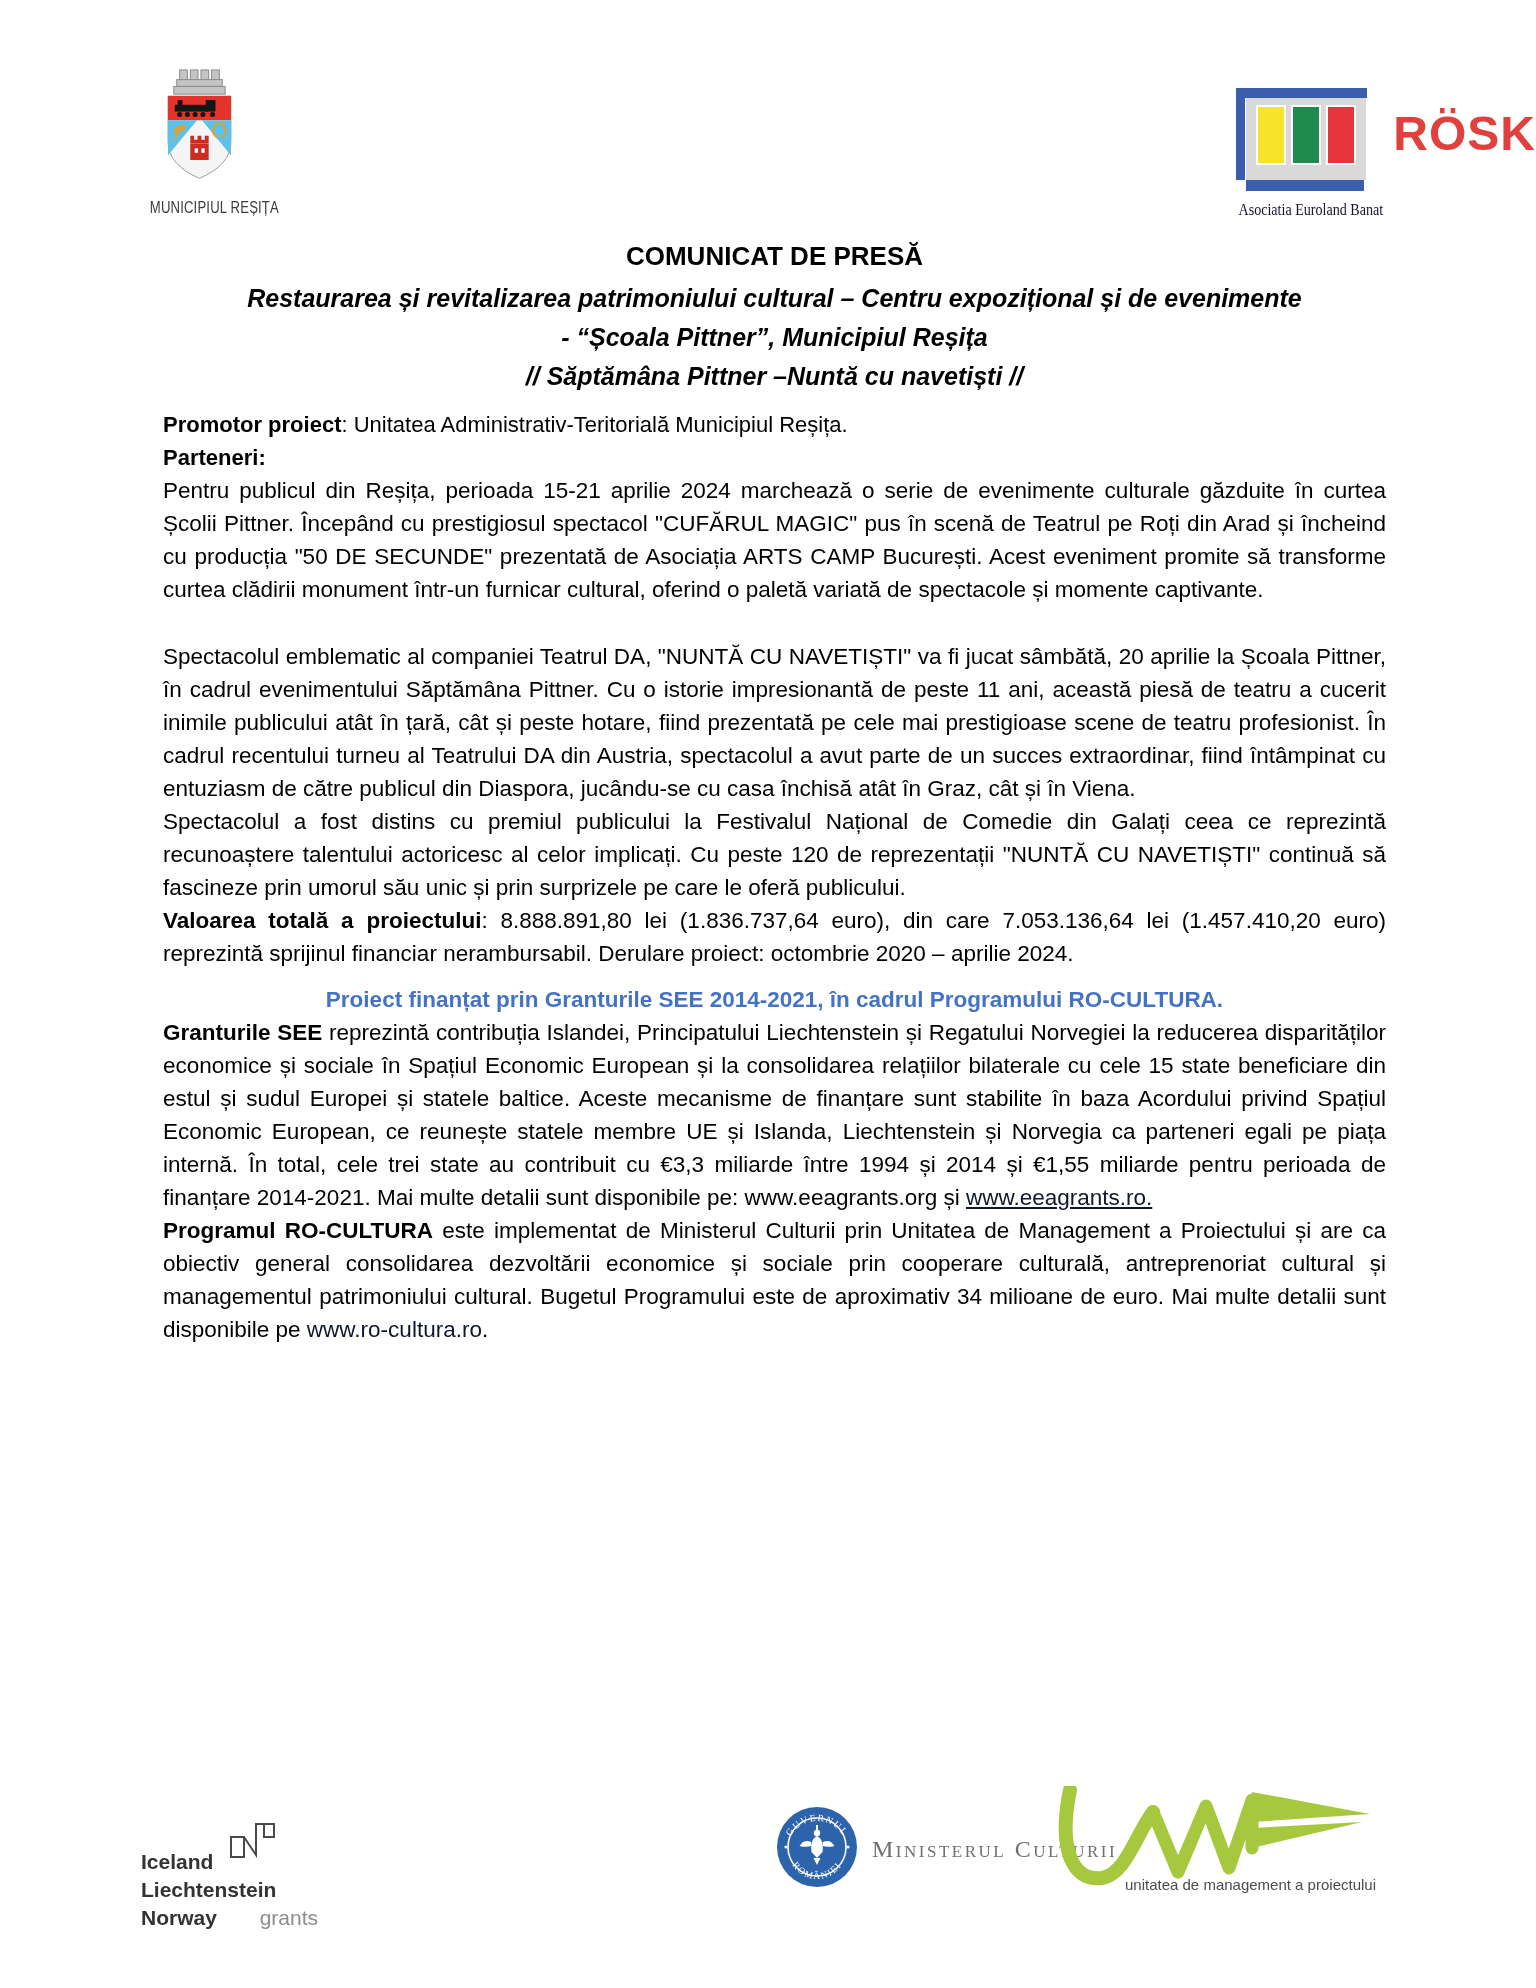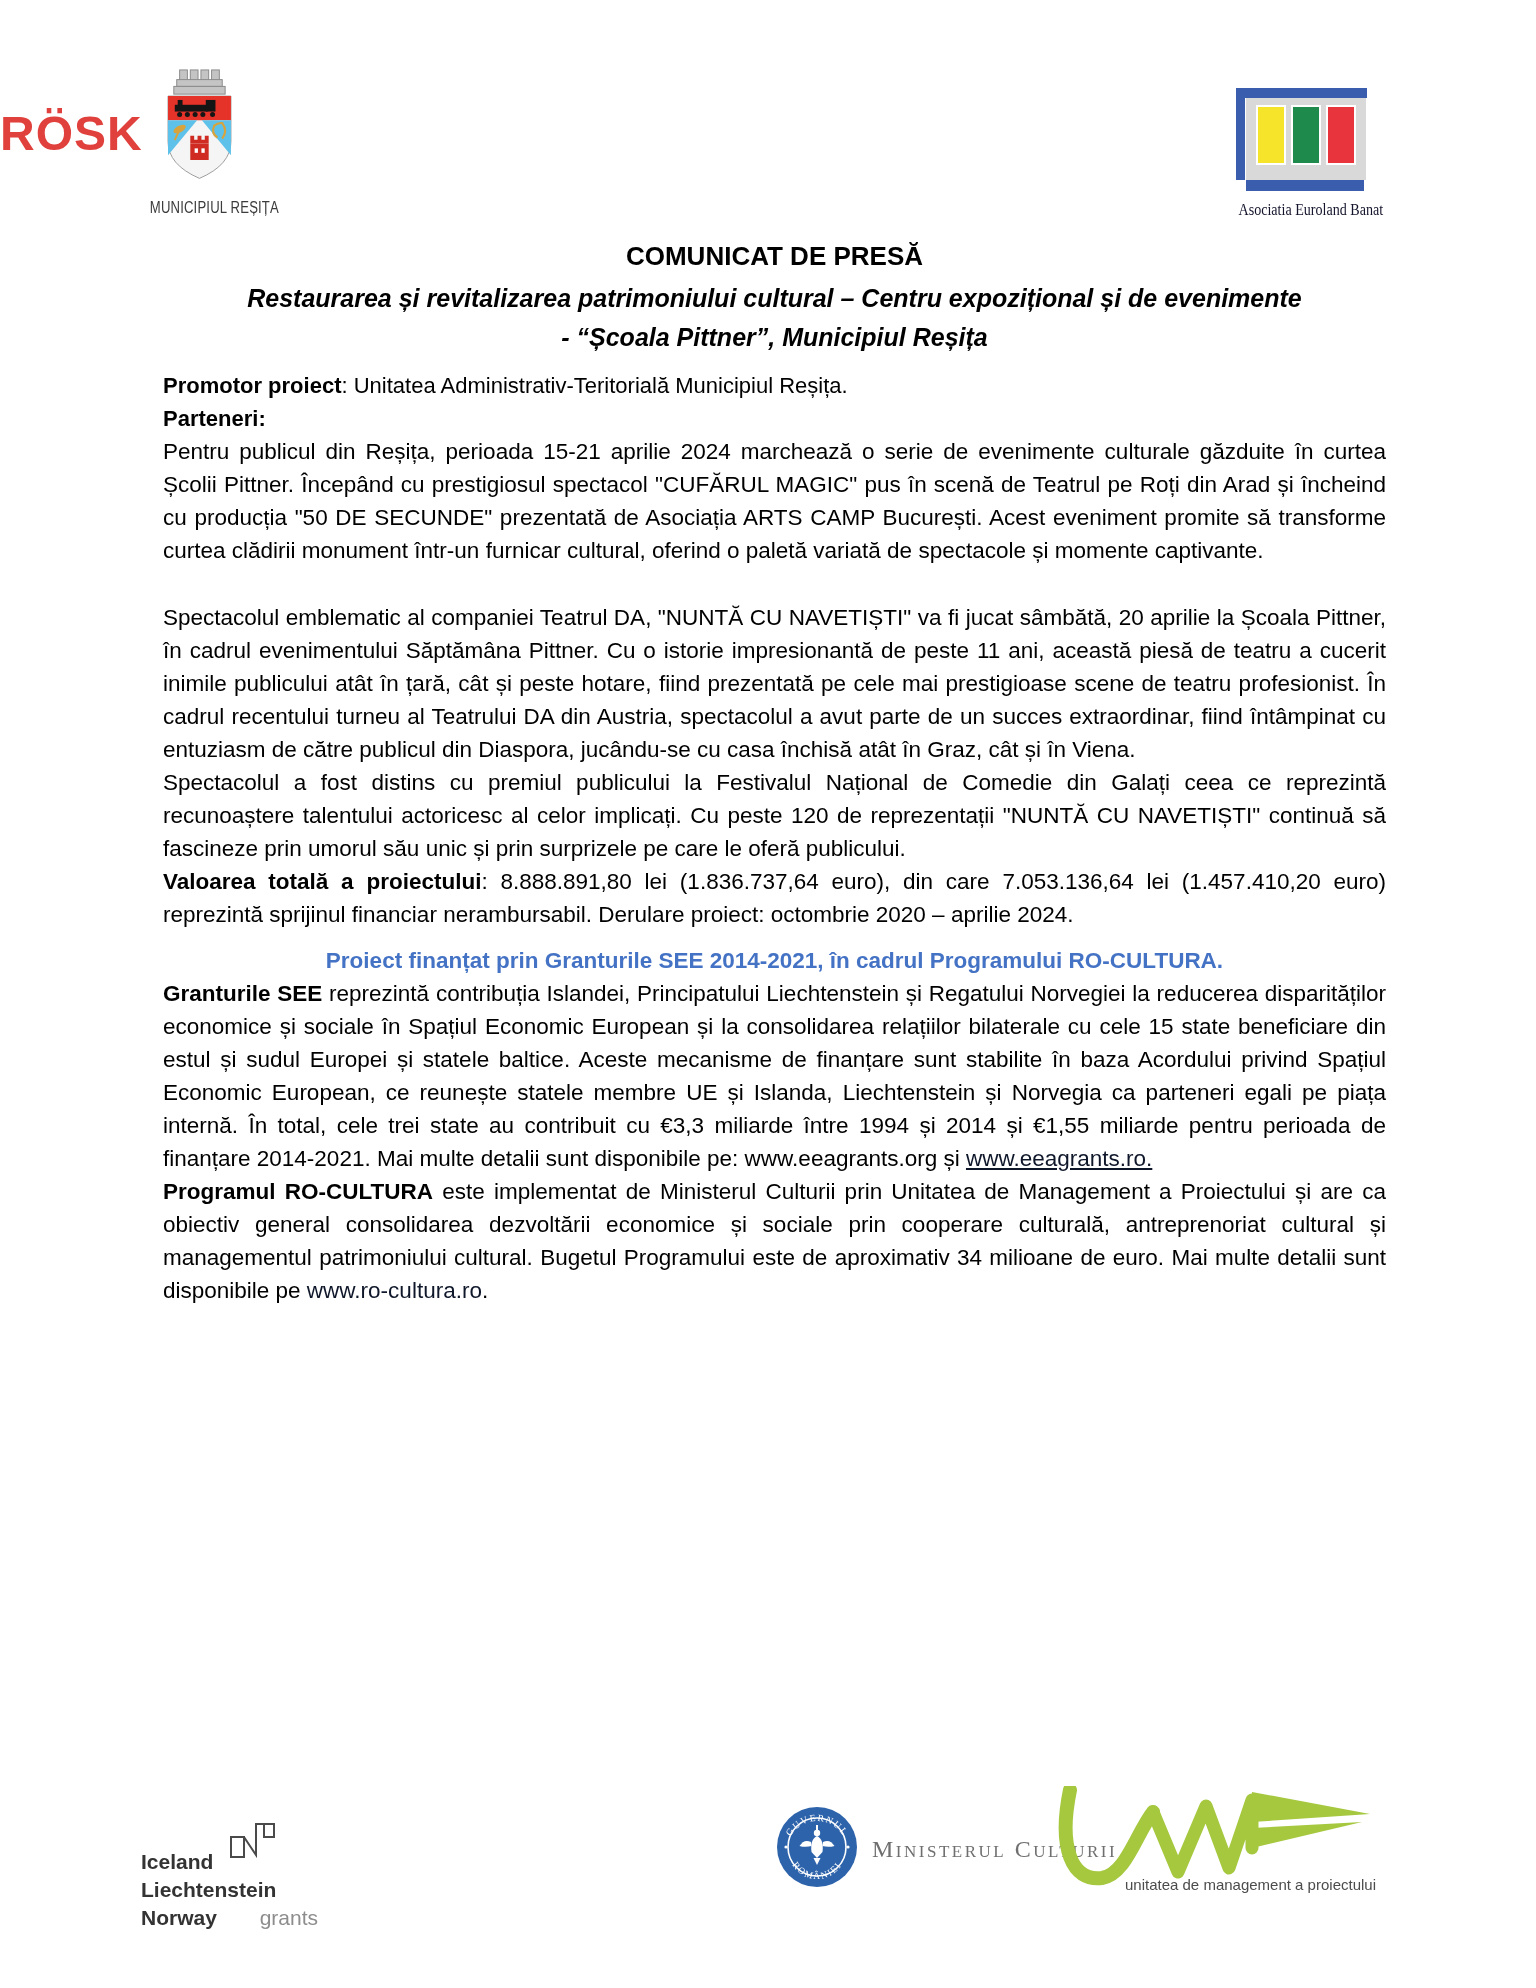--- a/index.html
+++ b/index.html
@@ -8,21 +8,21 @@
     position:relative;width:1536px;height:1988px;margin:0 auto;background:#ffffff;
     font-family:"Liberation Sans",sans-serif;color:#000;overflow:hidden;
   }
   
   .hdr-left{position:absolute;left:139px;top:68px;width:120px;text-align:center;}
   .hdr-left .caption{
     margin-top:5px;font-size:16px;color:#3c3c3c;white-space:nowrap;
     transform:scaleX(0.82);transform-origin:center;letter-spacing:0.2px;
   }
   .hdr-center{
-    position:absolute;left:0;right:0;top:110px;text-align:left;
+    position:absolute;left:0;right:0;top:110px;text-align:right;
     font-size:48px;line-height:1;font-weight:bold;color:#e0413c;letter-spacing:1px;
   }
   .hdr-right{position:absolute;left:1230px;top:86px;width:142px;text-align:right;}
   .hdr-right .caption{
     margin-top:3px;font-family:"Liberation Serif",serif;font-size:16px;color:#14142c;
     white-space:nowrap;transform:scaleX(0.88);transform-origin:center;
   }
   
   .content{position:absolute;left:163px;top:240px;width:1223px;}
   .title{text-align:center;font-size:26px;font-weight:bold;line-height:32px;}
@@ -123,20 +123,21 @@
     <div class="caption">Asociatia Euroland Banat</div>
   </div>
 
   <div class="content">
 
     <div class="title">COMUNICAT DE PRESĂ</div>
 
     <div class="subtitle">
       <div>Restaurarea și revitalizarea patrimoniului cultural – Centru expozițional și de evenimente</div>
       <div>- “Școala Pittner”, Municipiul Reșița</div>
+      <div>// Săptămâna Pittner –Nuntă cu navetiști //</div>
     </div>
 
     <div class="meta">
       <div class="row">
         <span><b>Promotor proiect</b><span>: Unitatea Administrativ-Teritorială Municipiul Reșița.</span></span>
       </div>
       <div class="row">
         <span class="partners-label">Parteneri:</span>
       </div>
     </div>

